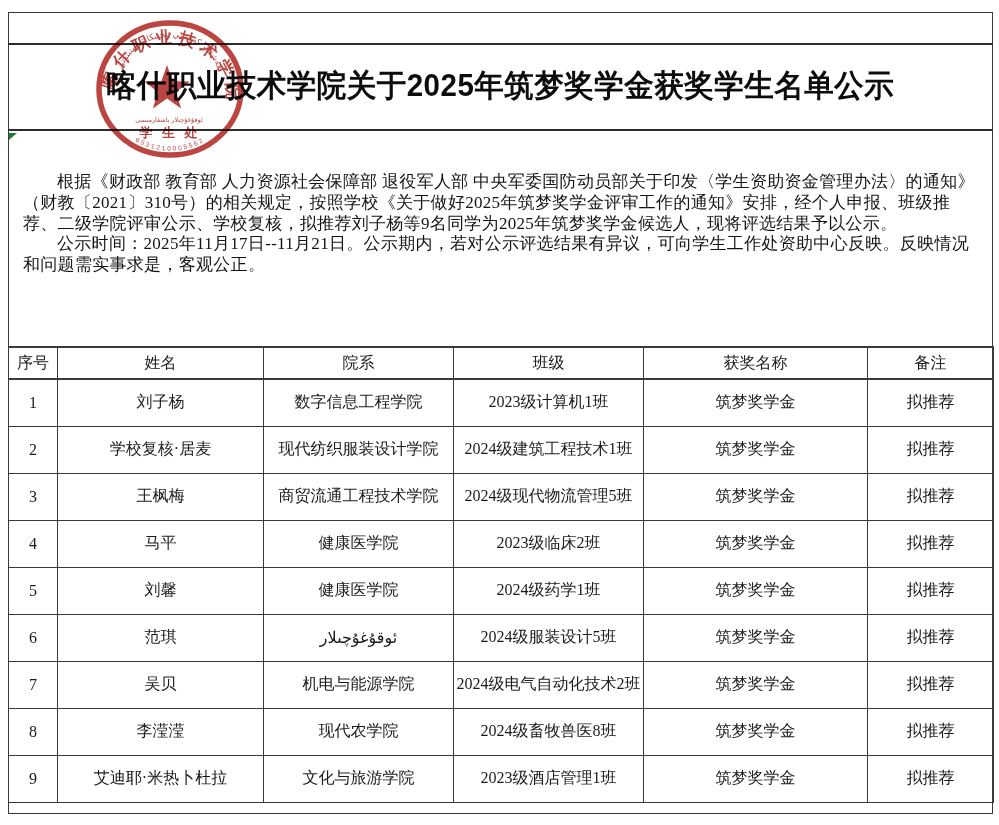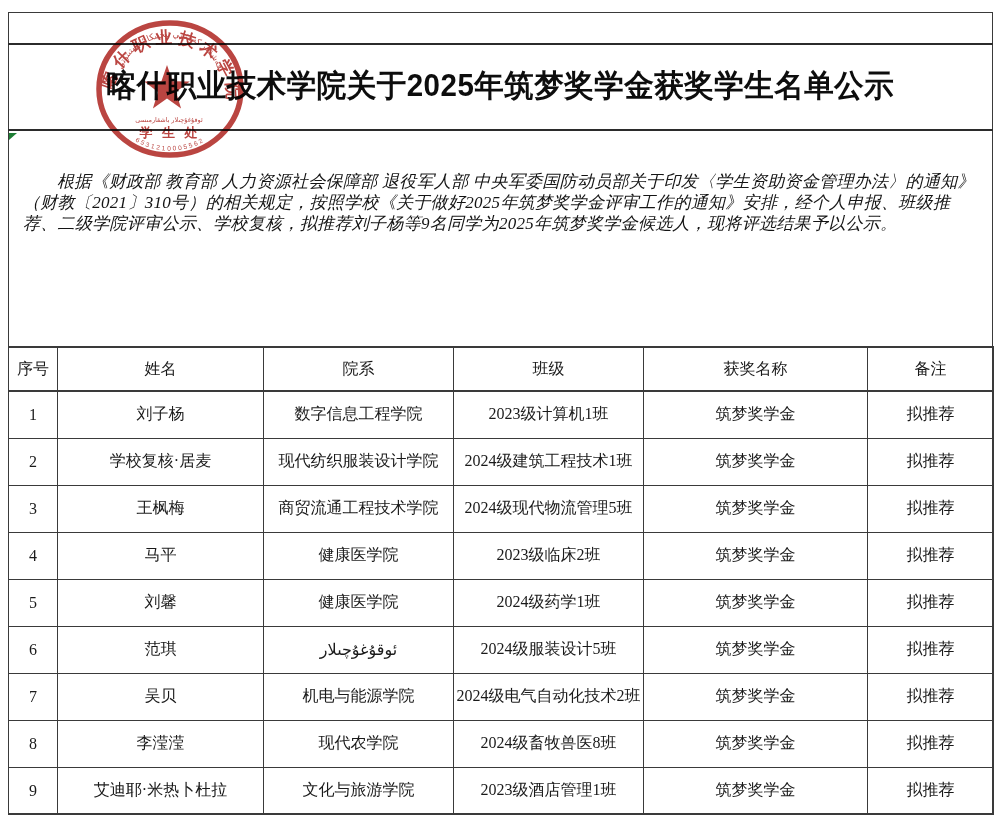--- a/index.html
+++ b/index.html
@@ -25,33 +25,33 @@
   .seal {
     position:absolute; left:92px; top:18px; width:156px; height:150px;
     z-index:5; mix-blend-mode:multiply; opacity:0.9; pointer-events:none;
   }
   .green-marker {
     position:absolute; left:9px; top:132.5px; width:0; height:0; z-index:3;
     border-top:7px solid #1e7e34; border-right:8px solid transparent;
   }
   .body-text {
     position:absolute; left:23px; top:172px; width:954px; z-index:1;
-    font-size:17px; line-height:20.8px; color:#141414;font-style:italic;
+    font-size:17px; line-height:20.8px; color:#141414;
   }
   .body-text p { text-indent:2em; letter-spacing:0.3px; }
   table.award {
     position:absolute; left:8px; top:346px; width:985px; z-index:1;
     border-collapse:collapse; table-layout:fixed;
     font-size:16px; color:#1a1a1a;
   }
   table.award th, table.award td {
     border:1.6px solid #3a3a3a; text-align:center; vertical-align:middle;
     font-weight:normal; overflow:hidden; white-space:nowrap;
   }
-  table.award thead th { height:44px; border-top-width:2px; border-bottom-width:2px; }
+  table.award thead th { height:32px; border-top-width:2px; border-bottom-width:2px; }
   table.award tbody td { height:47px; }
 </style>
 </head>
 <body>
 
 <div class="page">
 
   <div class="page-border"></div>
 
   <div class="title-block">
@@ -78,20 +78,21 @@
       <text font-size="6.5" letter-spacing="2" font-family="Liberation Sans, sans-serif">
         <textPath href="#arcDigits" startOffset="50%" text-anchor="middle">6531210005562</textPath>
       </text>
     </g>
   </svg>
 
   <div class="green-marker"></div>
 
   <div class="body-text">
     <p>根据《财政部 教育部 人力资源社会保障部 退役军人部 中央军委国防动员部关于印发〈学生资助资金管理办法〉的通知》（财教〔2021〕310号）的相关规定，按照学校《关于做好2025年筑梦奖学金评审工作的通知》安排，经个人申报、班级推荐、二级学院评审公示、学校复核，拟推荐刘子杨等9名同学为2025年筑梦奖学金候选人，现将评选结果予以公示。</p>
+    <p>公示时间：2025年11月17日--11月21日。公示期内，若对公示评选结果有异议，可向学生工作处资助中心反映。反映情况和问题需实事求是，客观公正。</p>
   </div>
 
   <table class="award">
     <colgroup>
       <col style="width:49px">
         <col style="width:206px">
         <col style="width:190px">
       <col style="width:190px">
         <col style="width:224px">
         <col style="width:126px">

